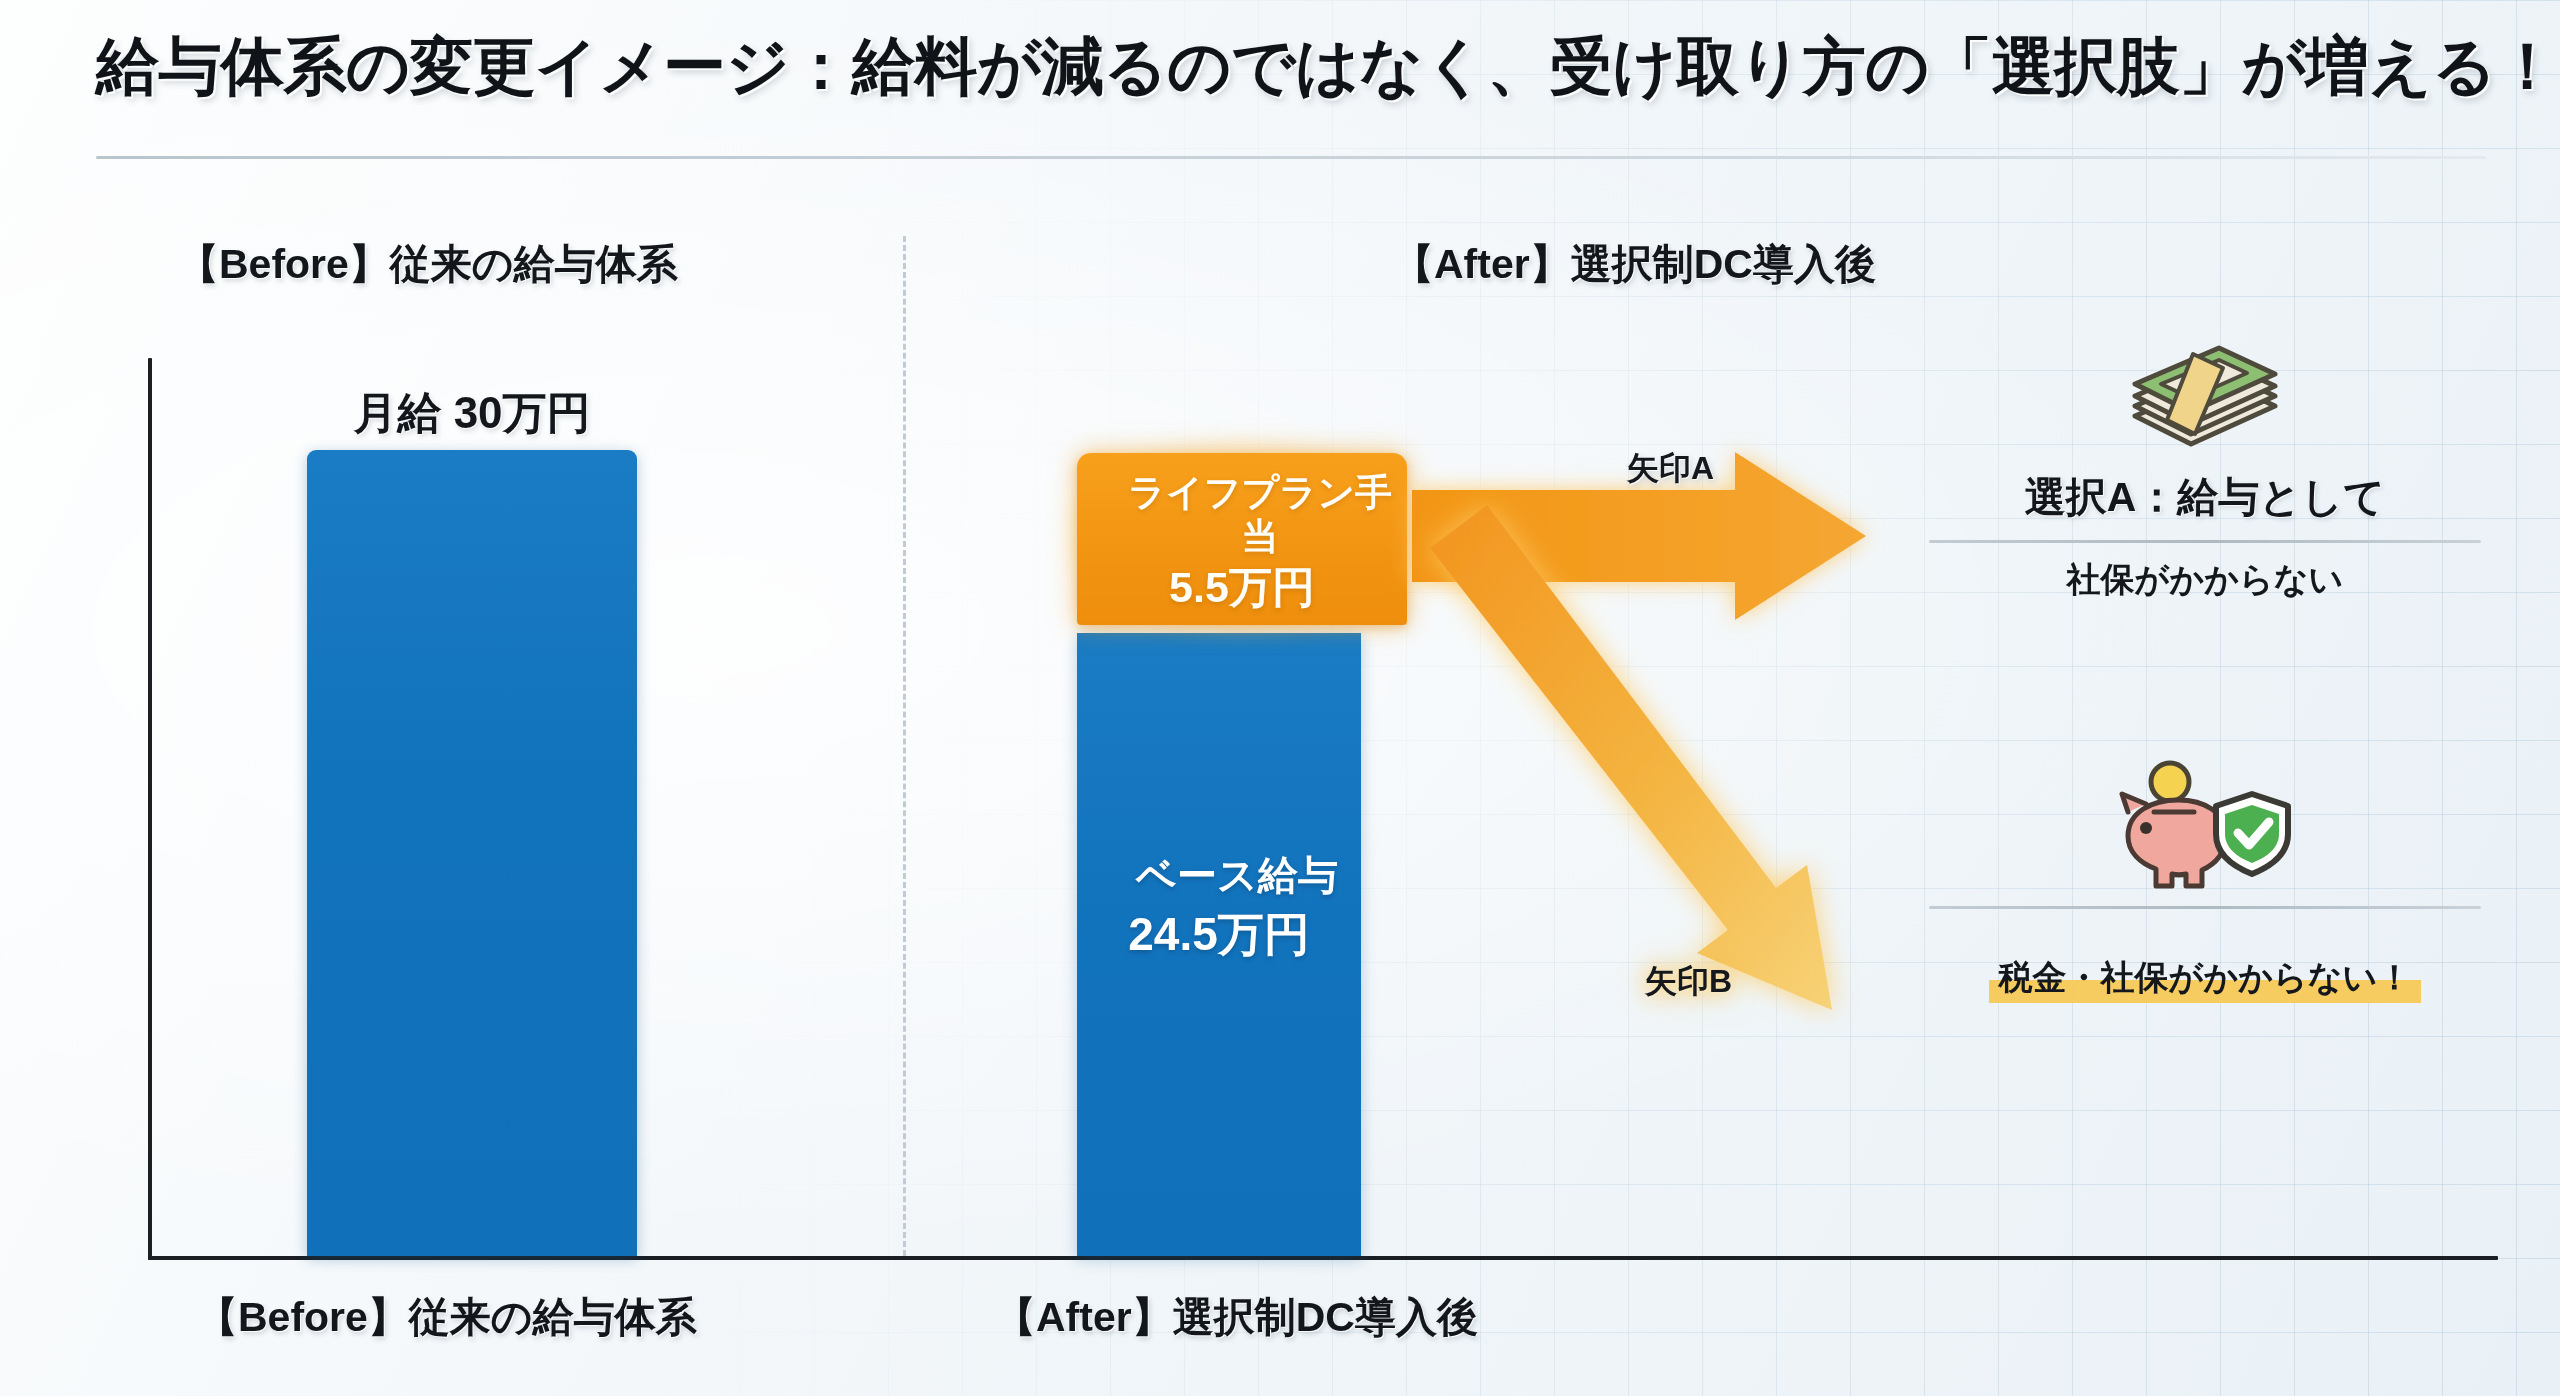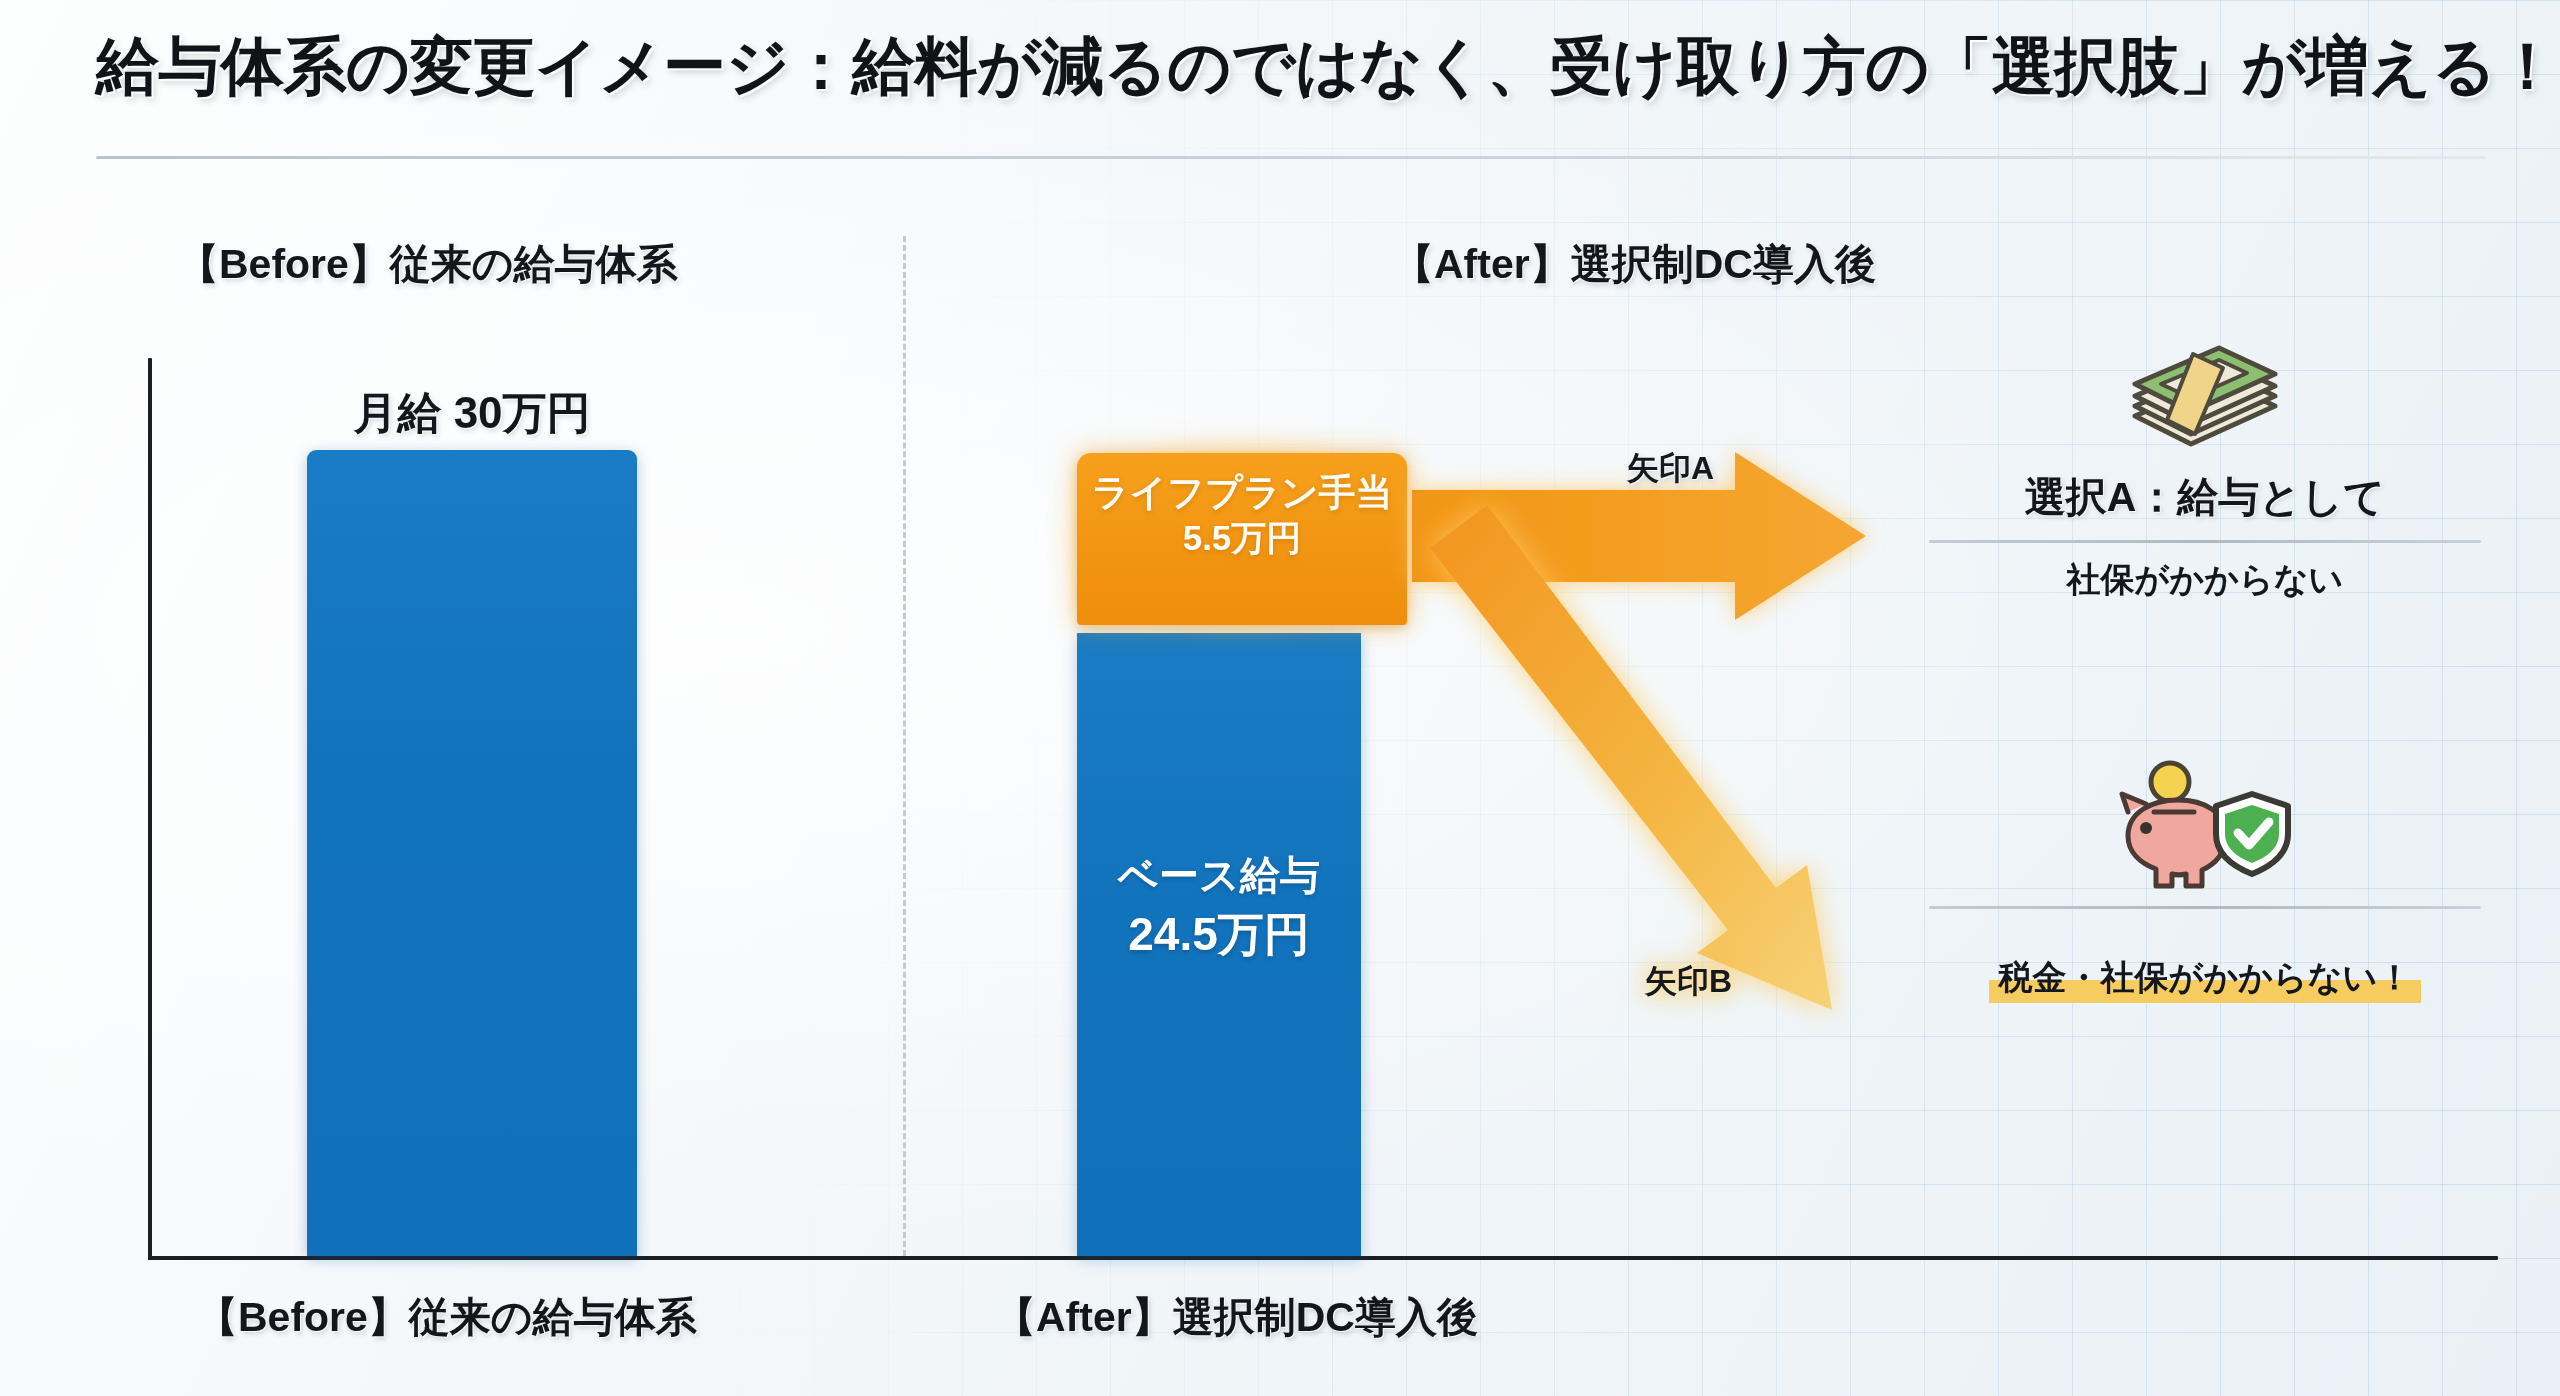--- a/index.html
+++ b/index.html
@@ -56,35 +56,35 @@
   .bar-before-label{position:absolute;left:307px;top:384px;width:330px;text-align:center;
     font-size:44px;font-weight:700;color:#13171c;white-space:nowrap;
     text-shadow:1px 1px 0 rgba(255,255,255,.85),2px 3px 5px rgba(30,50,70,.16);}
 
   .bar-after-base{position:absolute;left:1077px;top:633px;width:284px;height:623px;
     background:linear-gradient(180deg,#1a7cc4 0%,#1273bd 45%,#1070b9 100%);
     box-shadow:0 3px 14px rgba(16,90,150,.28);}
   .bar-after-base .seg-text{position:absolute;left:0;right:0;top:218px;text-align:center;
     color:#ffffff;font-weight:700;line-height:1.22;
     text-shadow:0 2px 5px rgba(0,0,0,.22);}
-  .seg-name{font-size:40px;display:block;}
+  .seg-name{font-size:40px;display:block;padding-left:36px;}
   .seg-val{font-size:46px;display:block;margin-top:6px;}
 
   .allow-glow{position:absolute;left:1057px;top:432px;width:370px;height:206px;
     border-radius:26px;
     background:radial-gradient(ellipse at 50% 50%, rgba(255,190,80,.62) 0%, rgba(255,205,110,.34) 45%, rgba(255,215,140,0) 72%);
     filter:blur(9px);}
   .bar-after-allow{position:absolute;left:1077px;top:453px;width:330px;height:172px;
     background:linear-gradient(180deg,#F7A01B 0%,#F29513 55%,#EE8E0C 100%);
     border-radius:14px 14px 4px 4px;
     box-shadow:0 0 26px rgba(247,160,27,.55), 0 3px 10px rgba(180,110,10,.28);}
   .bar-after-allow .seg-text{position:absolute;left:0;right:0;top:18px;text-align:center;
     color:#fffdf6;font-weight:700;line-height:1.2;text-shadow:0 2px 5px rgba(140,80,0,.28);}
   .bar-after-allow .seg-name{font-size:37px;}
-  .bar-after-allow .seg-val{font-size:35px;margin-top:2px;}
+  .bar-after-allow .seg-val{font-size:43px;margin-top:2px;}
 
   
   .xtick{position:absolute;top:1290px;font-size:41px;font-weight:700;color:#13171c;
     white-space:nowrap;text-shadow:1px 1px 0 rgba(255,255,255,.85),2px 3px 5px rgba(30,50,70,.18);}
   #xtick-before{left:197px;}
   #xtick-after{left:995px;}
 
   
   .arrow-layer{position:absolute;left:0;top:0;width:2560px;height:1396px;pointer-events:none;}
   .arrow-lbl{position:absolute;font-size:32px;font-weight:700;color:#15191e;white-space:nowrap;}

